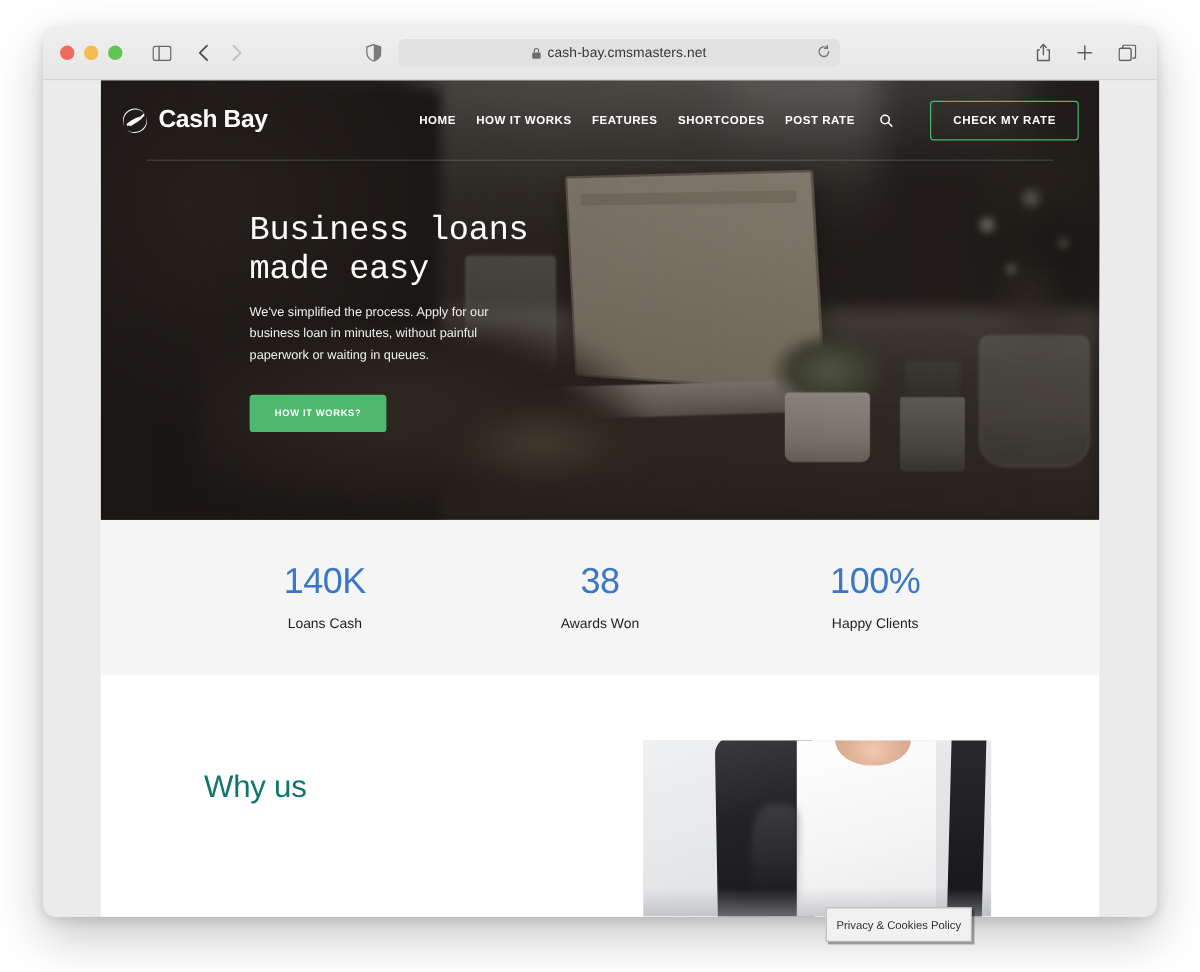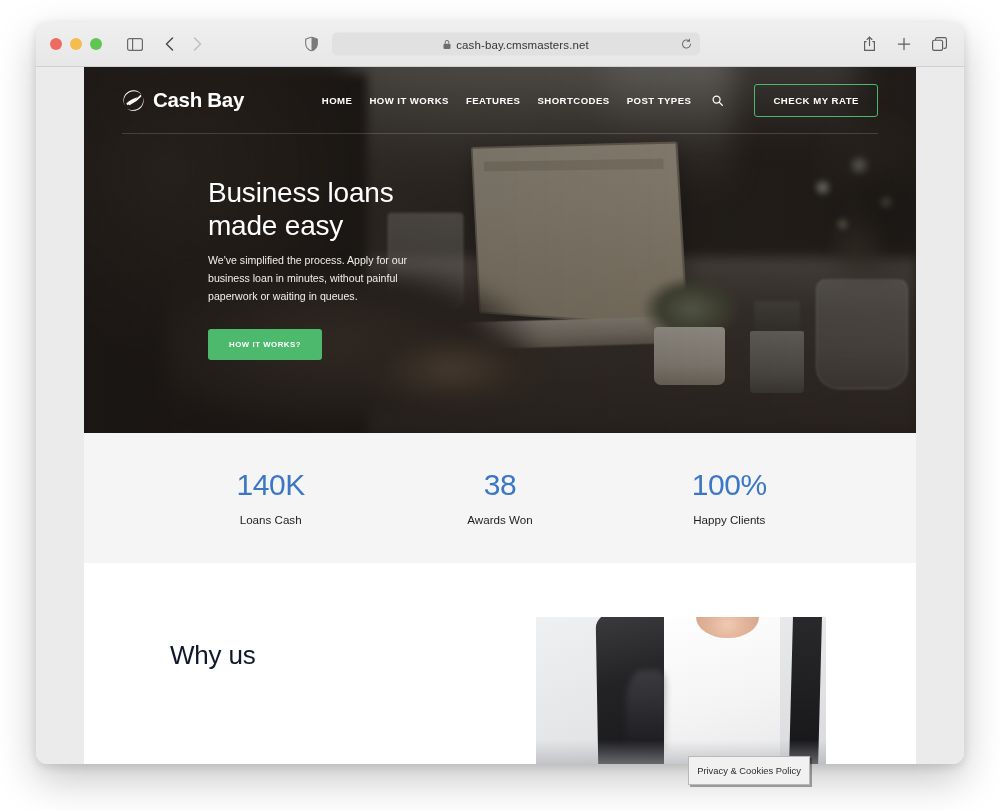--- a/index.html
+++ b/index.html
@@ -237,21 +237,21 @@
   .hero-overlay {
     position: absolute; inset: 0;
     background: linear-gradient(90deg, rgba(28,24,21,.74) 0%, rgba(30,26,22,.52) 44%, rgba(28,24,21,.40) 100%);
   }
 
   
   .site-header {
     position: absolute; left: 0; right: 0; top: 0;
     height: 66px;
     display: flex; align-items: center;
-    padding: 0 38px;
+    padding: 0 17px;
     z-index: 5;
   }
   .header-divider {
     position: absolute;
     left: 38px; right: 38px; top: 66px;
     height: 1px;
     background: rgba(255,255,255,.16);
     z-index: 5;
   }
   .logo { display: flex; align-items: center; gap: 8px; }
@@ -298,20 +298,21 @@
     left: 124px; top: 110px;
     z-index: 4;
     width: 330px;
   }
   .hero-title {
     color: #ffffff;
     font-size: 28px;
     font-weight: 300;
     line-height: 1.17;
     letter-spacing: -.2px;
+    font-family: Liberation Mono, monospace;
   }
   .hero-sub {
     margin-top: 8px;
     color: #f0efed;
     font-size: 10.6px;
     font-weight: 400;
     line-height: 1.72;
     max-width: 200px;
   }
   .hero-btn {
@@ -351,21 +352,21 @@
 
   
   .whyus {
     position: relative;
     height: 201px;
     background: #ffffff;
   }
   .whyus-title {
     position: absolute;
     left: 86px; top: 77px;
-    color: #0f172a;
+    color: #0f766e;
     font-size: 26px;
     font-weight: 300;
     letter-spacing: -.2px;
   }
   .whyus-photo {
     position: absolute;
     left: 452px; top: 54px;
     width: 290px; height: 147px;
     overflow: hidden;
     background: #e9eaec;
@@ -542,21 +543,21 @@
                 <path d="M19.3 5.9 C16 9.9 10.5 13.6 6.6 15.6 c.4 .5 .8 .9 1.3 1.3 4.2-2 9.8-5.9 12.5-9.5 -.3-.5-.7-1-1.1-1.5 Z" fill="#ffffff"></path>
               </svg>
               <span class="logo-text">Cash Bay</span>
             </div>
 
             <nav class="main-nav">
               <a class="nav-link" href="#">HOME</a>
               <a class="nav-link" href="#">HOW IT WORKS</a>
               <a class="nav-link" href="#">FEATURES</a>
               <a class="nav-link" href="#">SHORTCODES</a>
-              <a class="nav-link" href="#">POST TYPES</a>
+              <a class="nav-link" href="#">POST RATE</a>
               <span class="nav-search">
                 <svg width="11" height="11" viewBox="0 0 12 12" fill="none" stroke="currentColor" stroke-width="1.4">
                   <circle cx="5" cy="5" r="3.8"></circle>
                   <line x1="7.8" y1="7.8" x2="11.2" y2="11.2" stroke-linecap="round"></line>
                 </svg>
               </span>
               <button class="cta-outline">CHECK MY RATE</button>
             </nav>
           </header>
           <div class="header-divider"></div>

